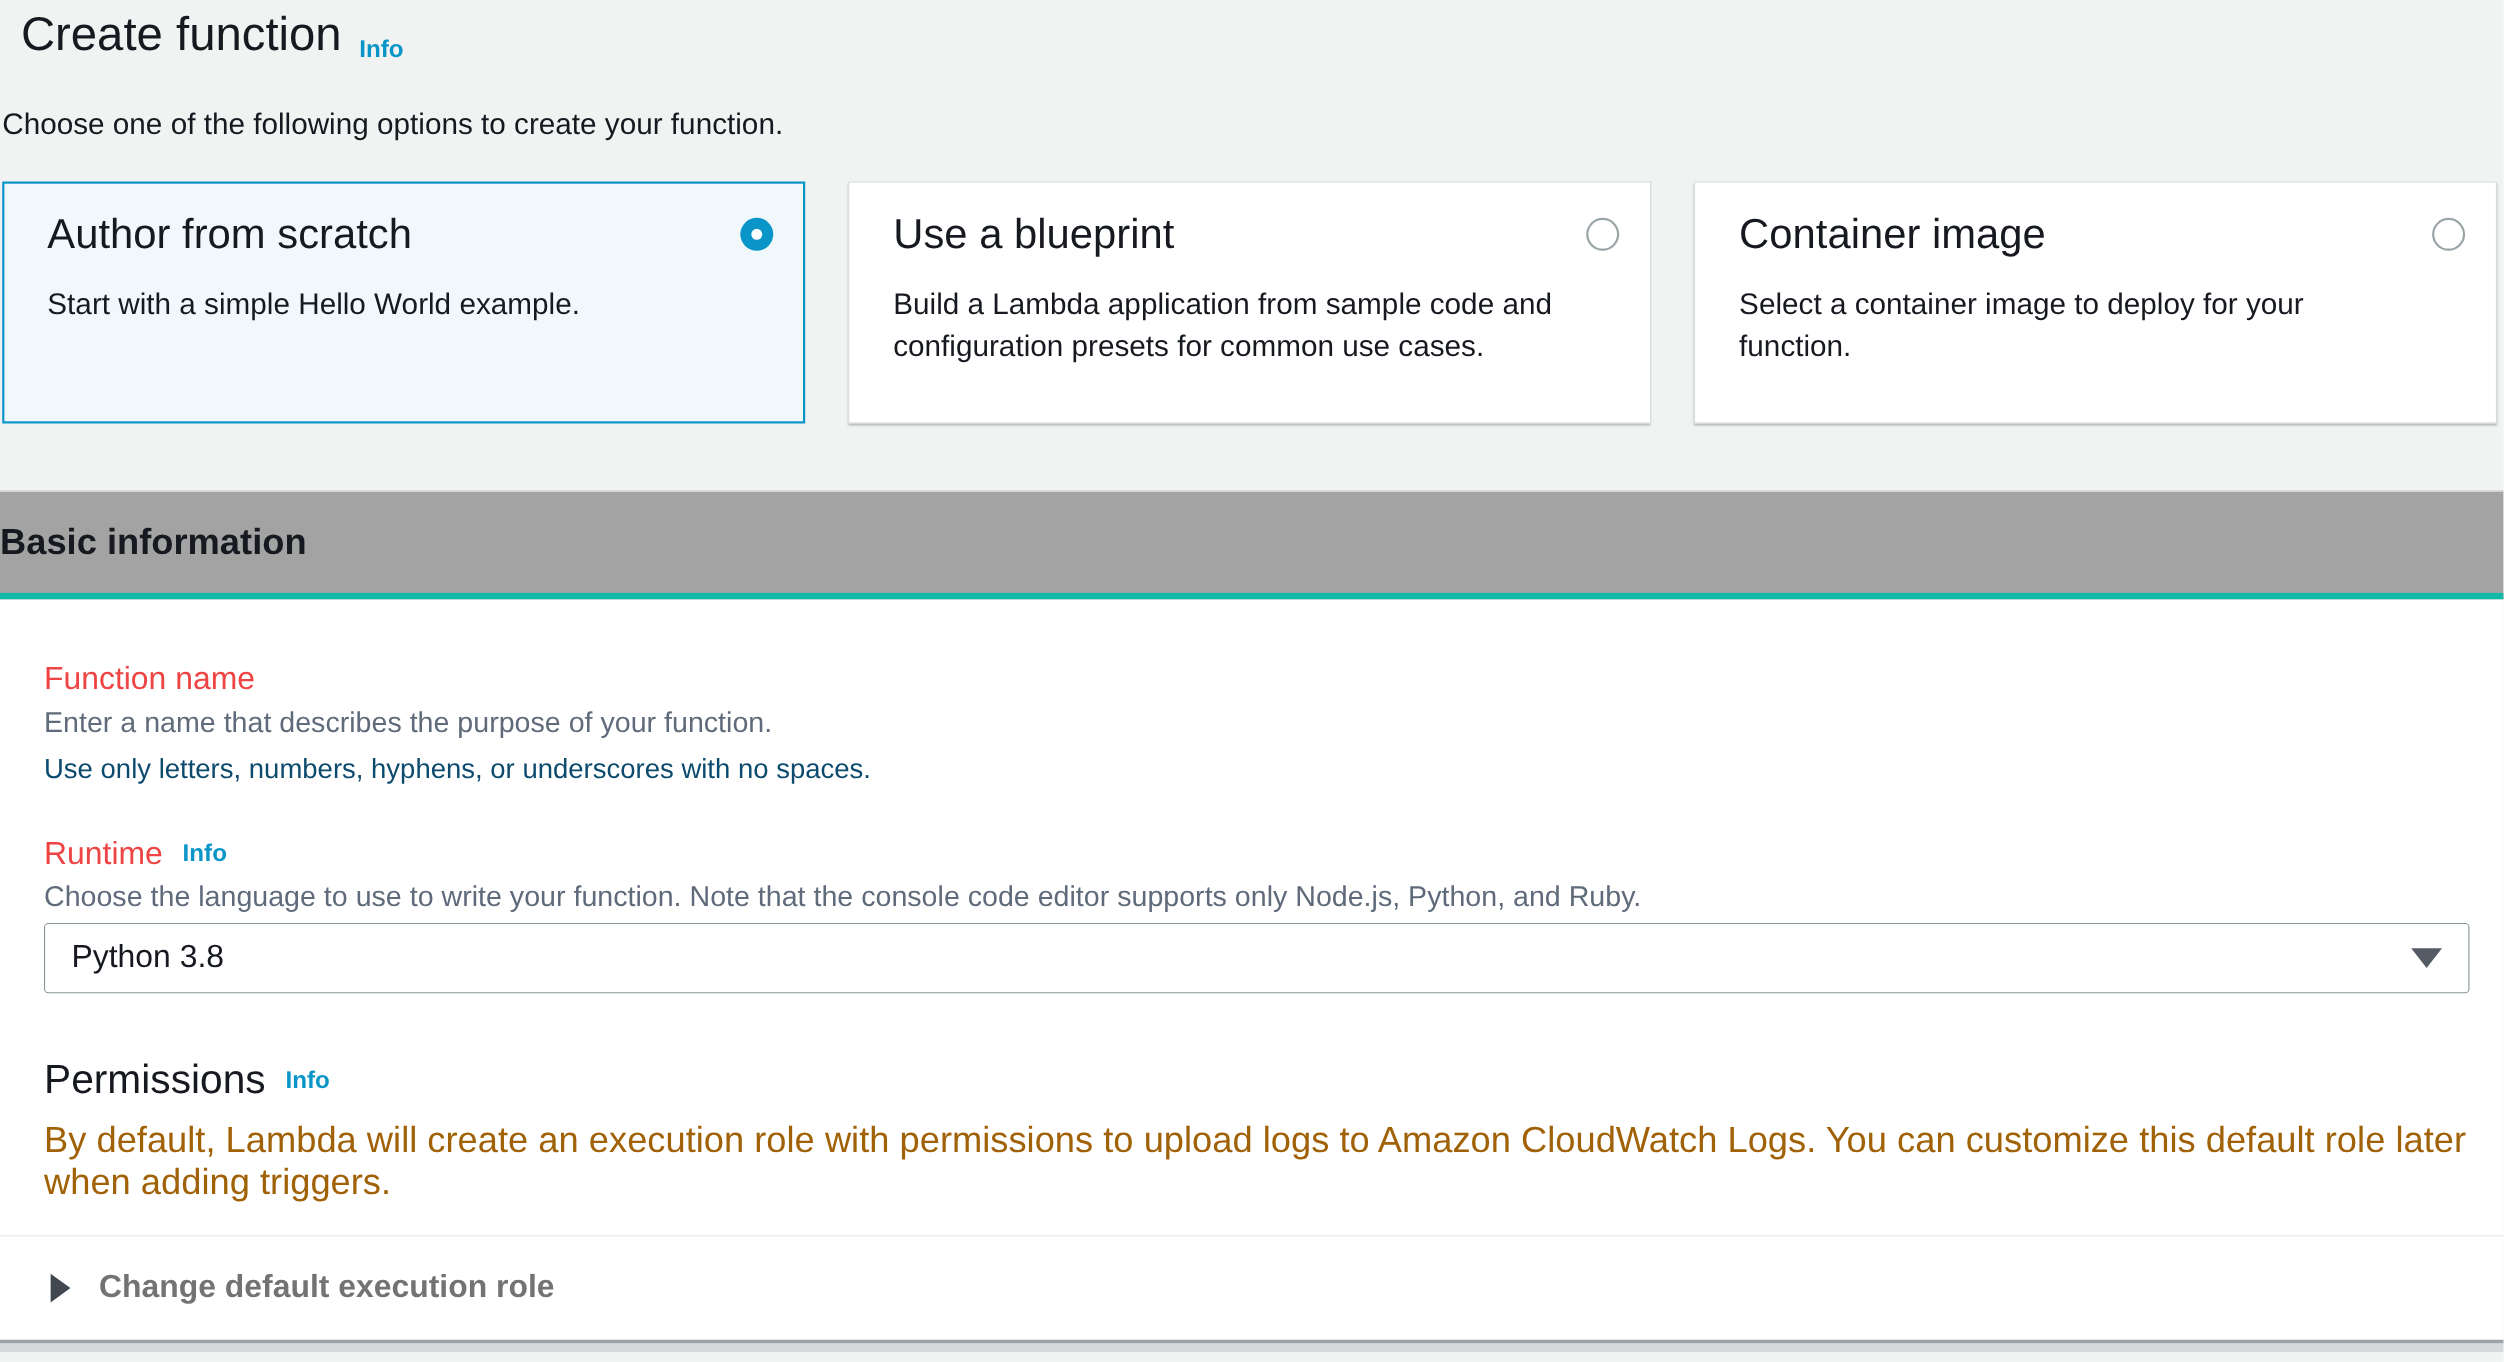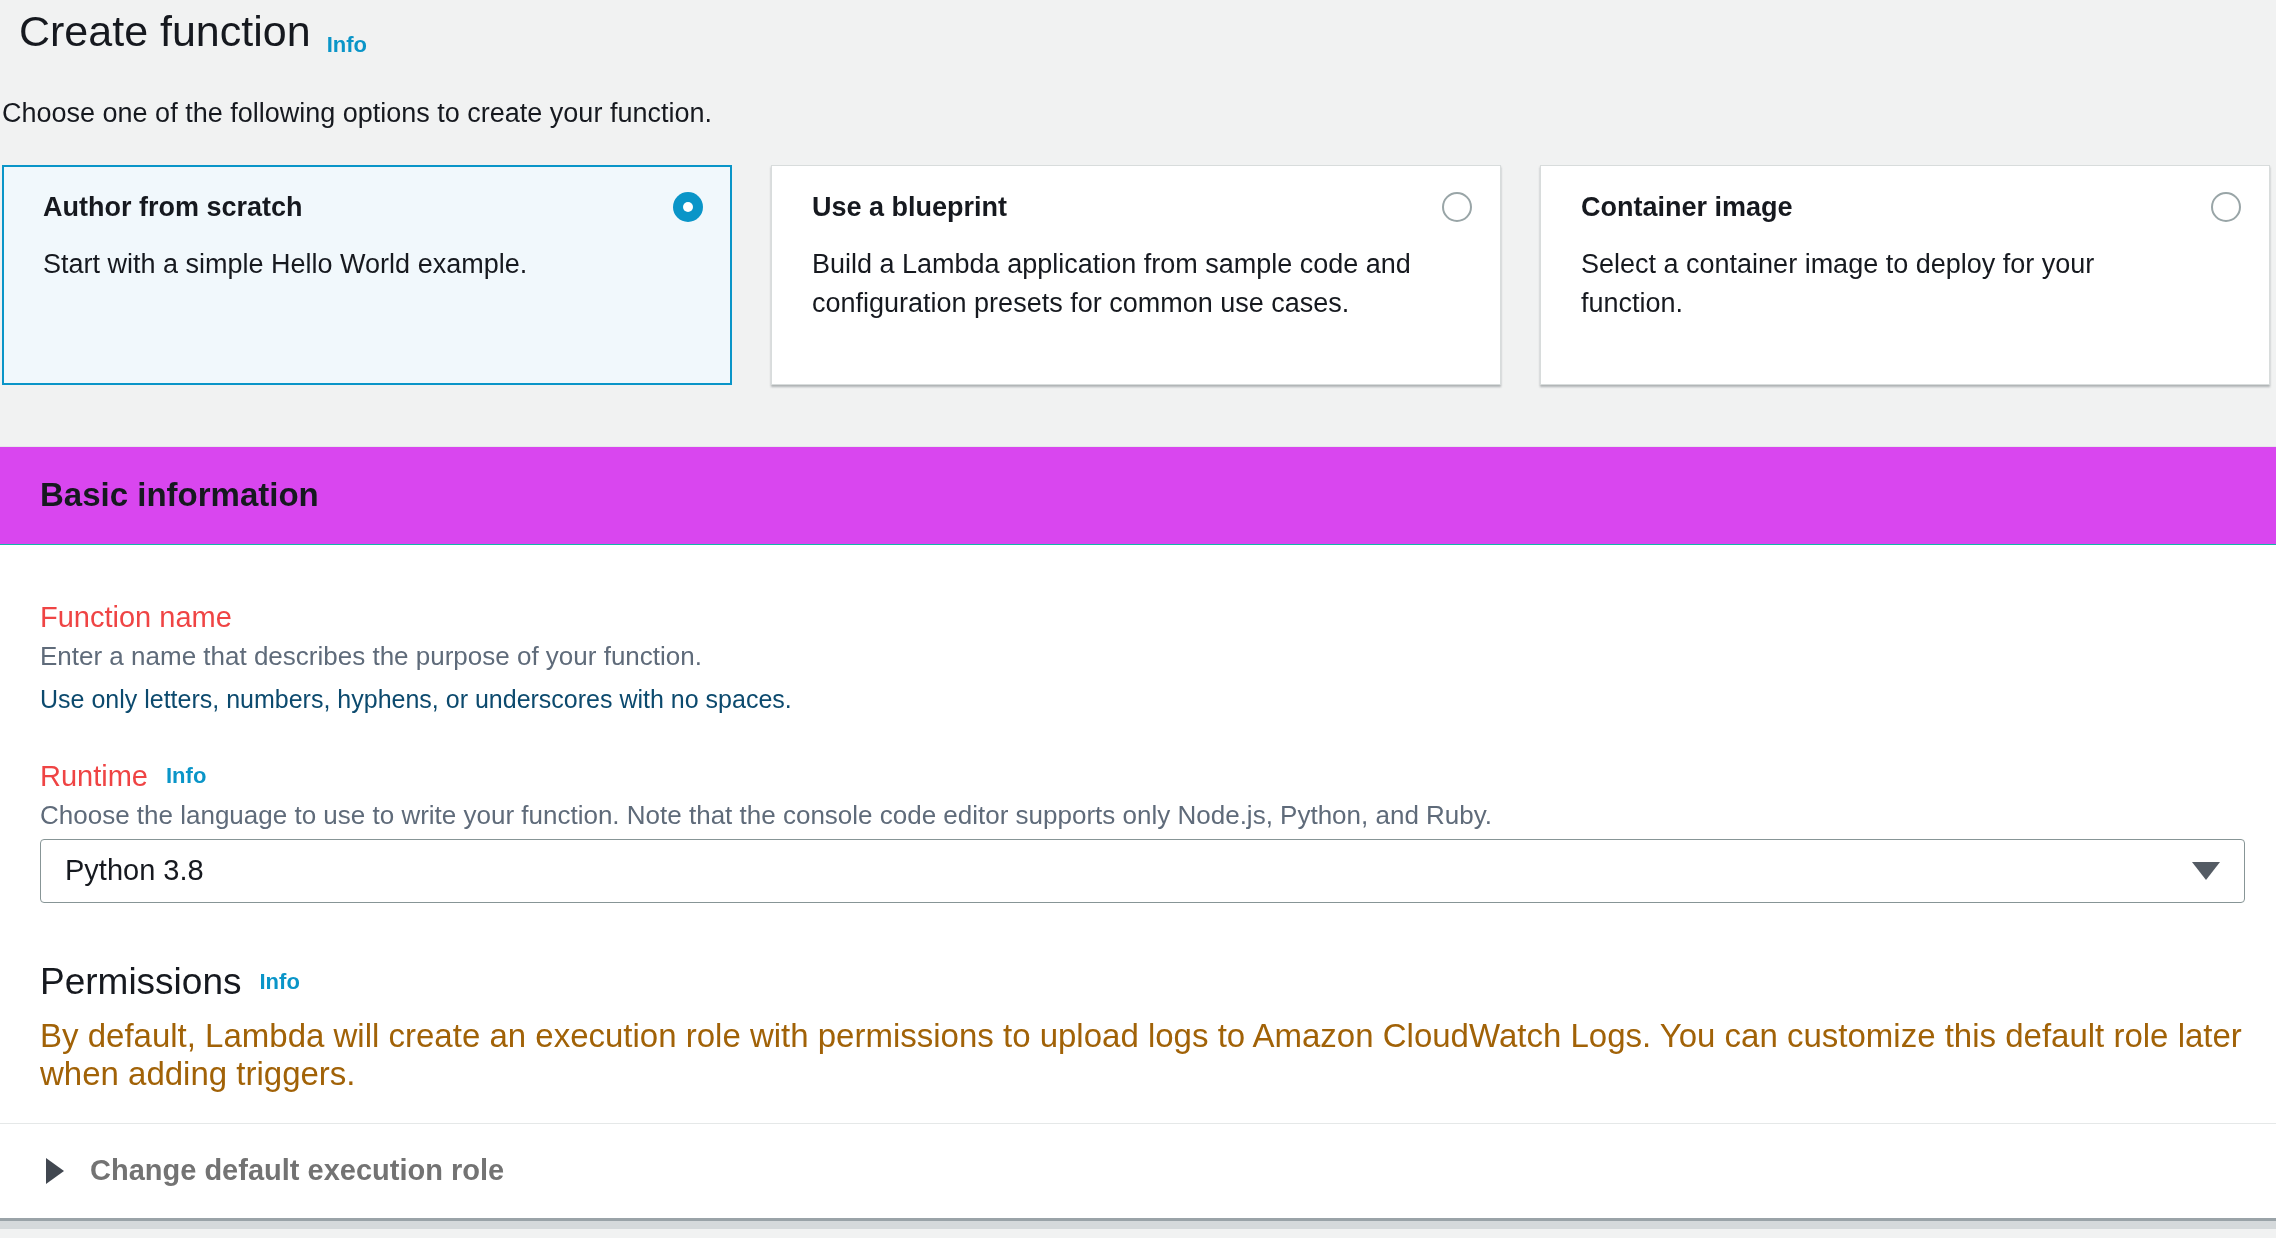--- a/index.html
+++ b/index.html
@@ -21,31 +21,31 @@
   .card{
     flex:1;height:220px;box-sizing:border-box;background:#ffffff;
     border:1px solid #d8dcdc;box-shadow:0 2px 2px rgba(90,100,105,0.45);
     padding:26px 28px 0 40px;cursor:pointer;
   }
   .card.selected{
     background:#f1f8fc;border:2px solid #0a95c8;box-shadow:none;
     padding:25px 27px 0 39px;
   }
   .card-head{display:flex;justify-content:space-between;align-items:center;}
-  .card-title{font-size:27px;font-weight:700;}
+  .card-title{font-size:38px;font-weight:400;}
   .radio{width:30px;height:30px;border-radius:50%;border:2px solid #99a5a7;background:#fff;box-sizing:border-box;flex:0 0 auto;cursor:pointer;}
   .radio.checked{border:none;background:#0a95c8;position:relative;}
   .radio.checked::after{content:"";position:absolute;width:10px;height:10px;border-radius:50%;background:#fff;top:10px;left:10px;}
   .card-desc{margin-top:22px;font-size:27px;line-height:1.45;color:#16191f;padding-right:40px;}
 
   
   .panel-header{
-    margin-top:61px;height:99px;background:#d946ef;
-    border-top:1px solid #e5e8e8;border-bottom:1px solid #14b8a6;
-    display:flex;align-items:center;padding-left:40px;box-sizing:border-box;
+    margin-top:61px;height:99px;background:#a3a3a3;
+    border-top:1px solid #e5e8e8;border-bottom:6px solid #14b8a6;
+    display:flex;align-items:center;box-sizing:border-box;
   }
   .panel-heading{font-size:33px;font-weight:700;margin:0;}
   .panel-white{background:#ffffff;}
   .panel-body{padding:56px 31px 0 40px;}
 
   .field-label{font-size:29px;color:#ef4444;}
   .label-row{display:flex;align-items:center;gap:18px;}
   .field-desc{font-size:26px;color:#5f6b7a;margin-top:7px;}
   .text-input{
     display:block;width:100%;height:55px;margin-top:8px;box-sizing:border-box;

